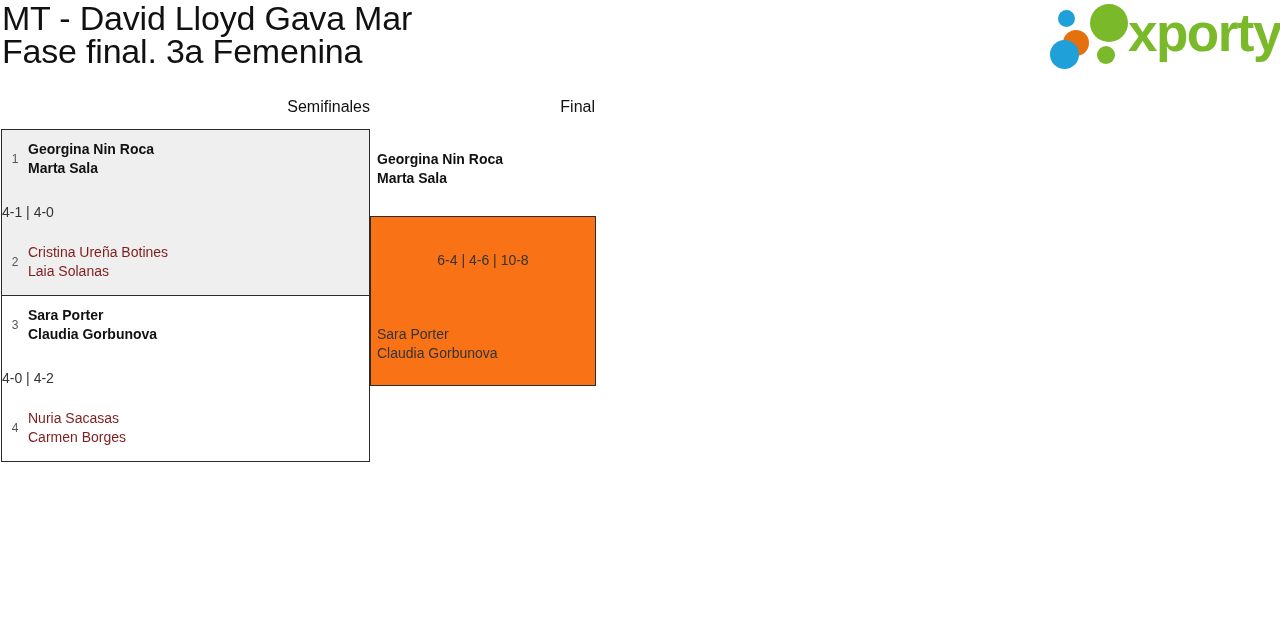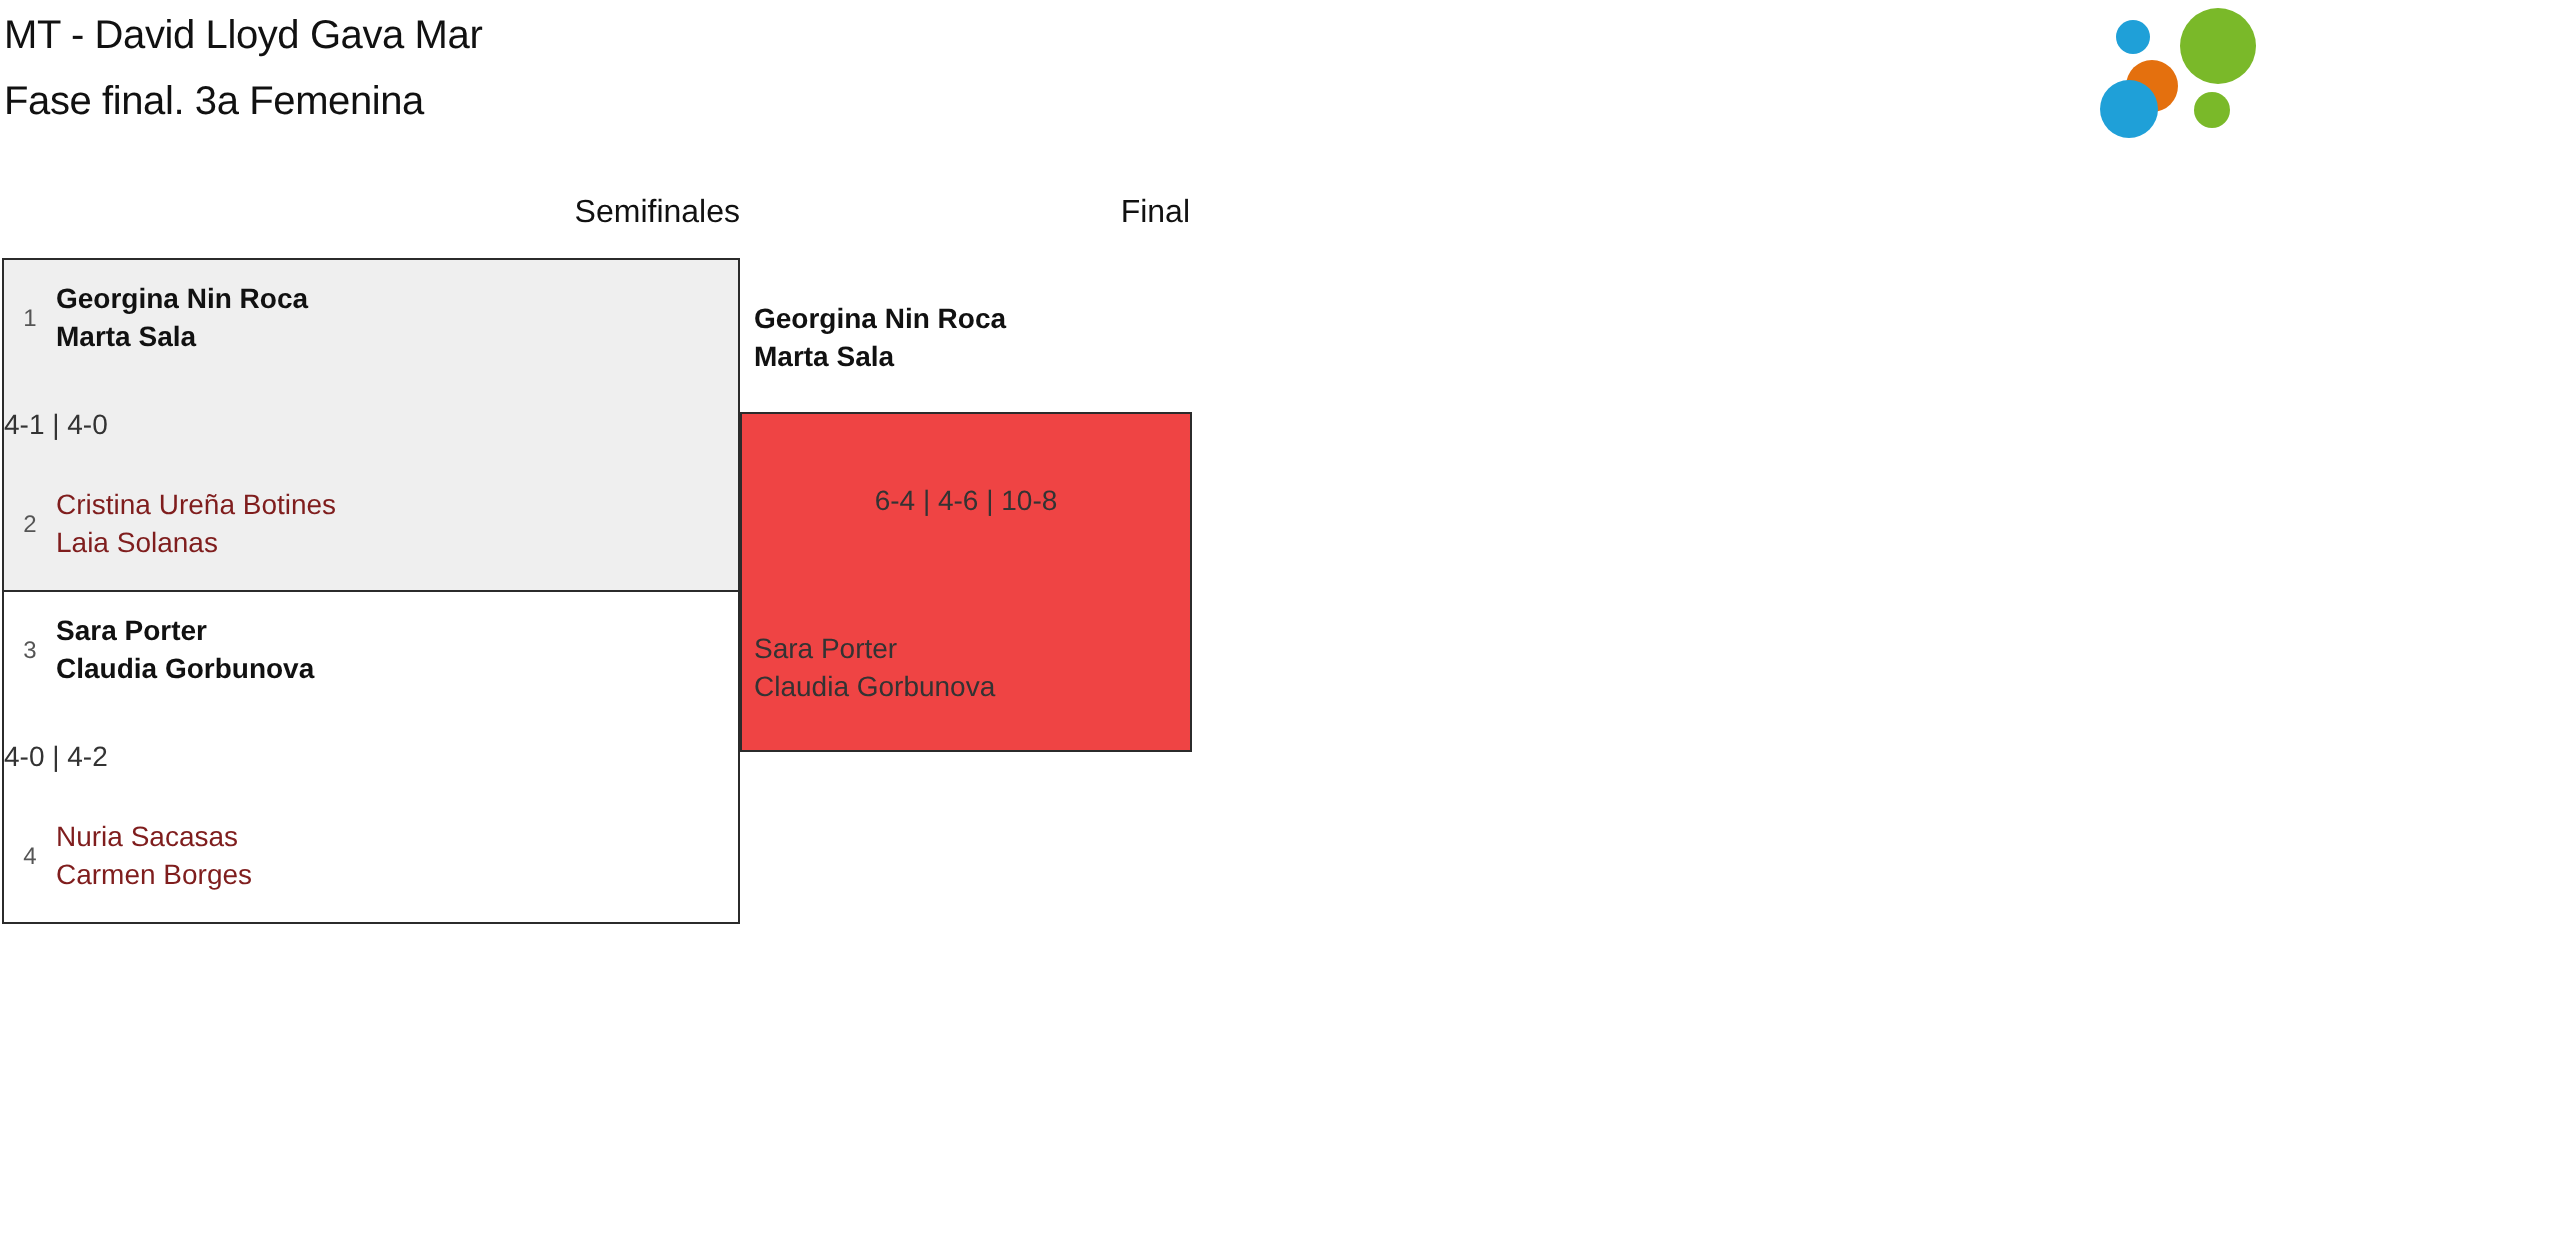--- a/index.html
+++ b/index.html
@@ -21,21 +21,21 @@
     position: absolute;
     left: 0;
     top: 0;
     width: 1280px;
     height: 80px;
   }
   #tournament-title {
     position: absolute;
     left: 2px;
     top: 2px;
-    font-size: 20px;
+    font-size: 34px;
     line-height: 33px;
     font-weight: 400;
     color: #111111;
     letter-spacing: -0.2px;
     white-space: pre-line;
   }
 
   
   #logo {
     position: absolute;
@@ -179,25 +179,25 @@
     top: 150px;
     font-size: 14px;
     line-height: 19px;
     font-weight: 700;
     color: #111111;
     white-space: pre-line;
   }
   #match-final {
     position: absolute;
     left: 370px;
-    top: 206px;
+    top: 216px;
     width: 224px;
     height: 168px;
     border: 1px solid #2b2b2b;
-    background: #ef4444;
+    background: #f97316;
   }
   #final-score {
     position: absolute;
     left: 0;
     top: 34px;
     width: 100%;
     text-align: center;
     font-size: 14px;
     line-height: 19px;
     color: #333333;
@@ -218,20 +218,21 @@
 <div id="header">
   <div id="tournament-title">MT - David Lloyd Gava Mar
 Fase final. 3a Femenina</div>
 
   <div id="logo">
     <span class="logo-dot" id="logo-dot-blue-small"></span>
     <span class="logo-dot" id="logo-dot-green-large"></span>
     <span class="logo-dot" id="logo-dot-orange"></span>
     <span class="logo-dot" id="logo-dot-blue-large"></span>
     <span class="logo-dot" id="logo-dot-green-small"></span>
+    <span id="logo-wordmark">xporty</span>
   </div>
 </div>
 
 <div class="round-header" id="round-header-semifinals">Semifinales</div>
 <div class="round-header" id="round-header-final">Final</div>
 
 <div id="semifinals-block">
 
   <div class="match" id="match-semifinal-1">
     <div class="competitor top">

